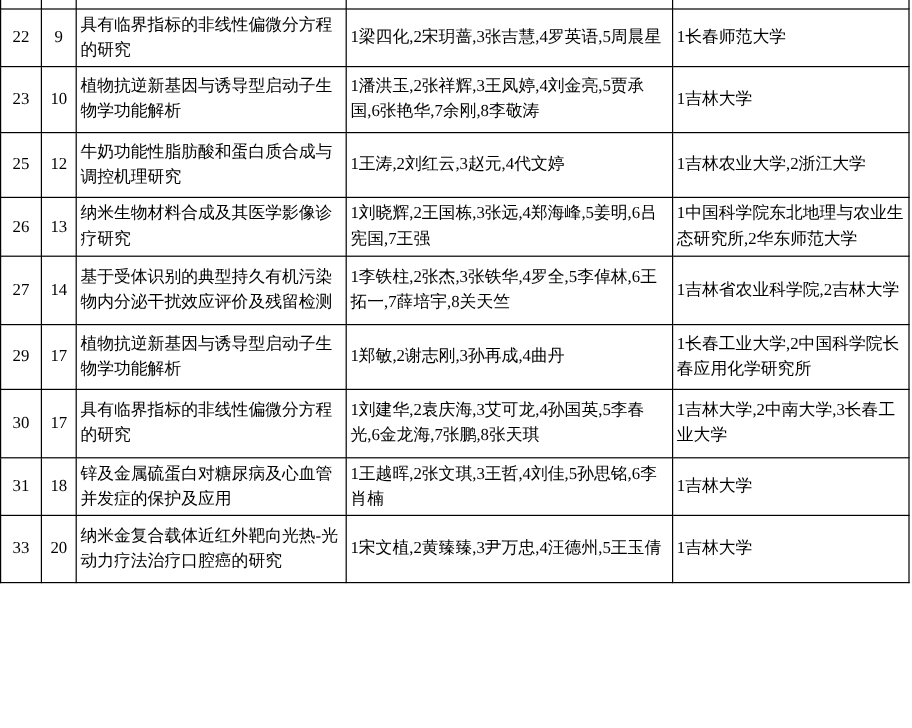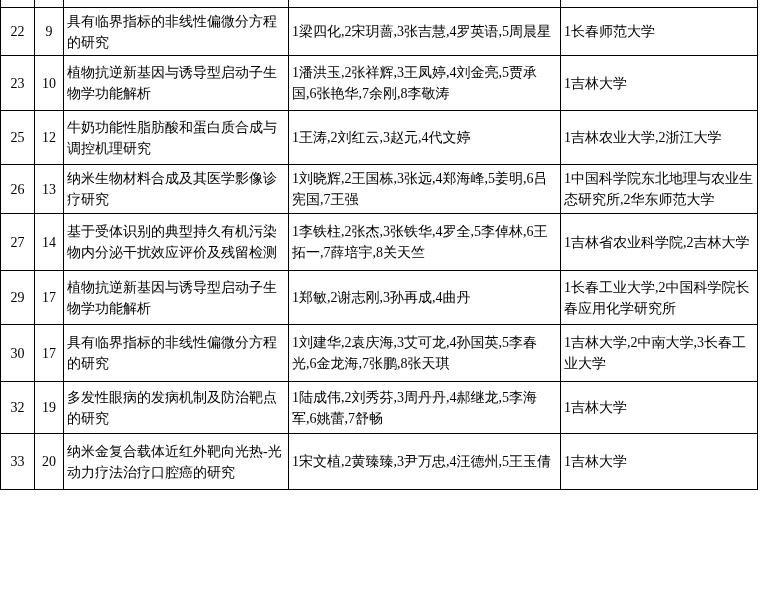--- a/index.html
+++ b/index.html
@@ -107,25 +107,25 @@
           <td class="cell-left">1郑敏,2谢志刚,3孙再成,4曲丹</td>
           <td class="cell-left">1长春工业大学,2中国科学院长春应用化学研究所</td>
         </tr>
         <tr class="r8">
           <td class="cell-center">30</td>
           <td class="cell-center">17</td>
           <td class="cell-left">具有临界指标的非线性偏微分方程的研究</td>
           <td class="cell-left">1刘建华,2袁庆海,3艾可龙,4孙国英,5李春光,6金龙海,7张鹏,8张天琪</td>
           <td class="cell-left">1吉林大学,2中南大学,3长春工业大学</td>
         </tr>
-        <tr class="r10">
-          <td class="cell-center">32</td>
-          <td class="cell-center">19</td>
-          <td class="cell-left">多发性眼病的发病机制及防治靶点的研究</td>
-          <td class="cell-left">1陆成伟,2刘秀芬,3周丹丹,4郝继龙,5李海军,6姚蕾,7舒畅</td>
+        <tr class="r9">
+          <td class="cell-center">31</td>
+          <td class="cell-center">18</td>
+          <td class="cell-left">锌及金属硫蛋白对糖尿病及心血管并发症的保护及应用</td>
+          <td class="cell-left">1王越晖,2张文琪,3王哲,4刘佳,5孙思铭,6李肖楠</td>
           <td class="cell-left">1吉林大学</td>
         </tr>
         <tr class="r11">
           <td class="cell-center">33</td>
           <td class="cell-center">20</td>
           <td class="cell-left">纳米金复合载体近红外靶向光热-光动力疗法治疗口腔癌的研究</td>
           <td class="cell-left">1宋文植,2黄臻臻,3尹万忠,4汪德州,5王玉倩</td>
           <td class="cell-left">1吉林大学</td>
         </tr>
       </tbody>

